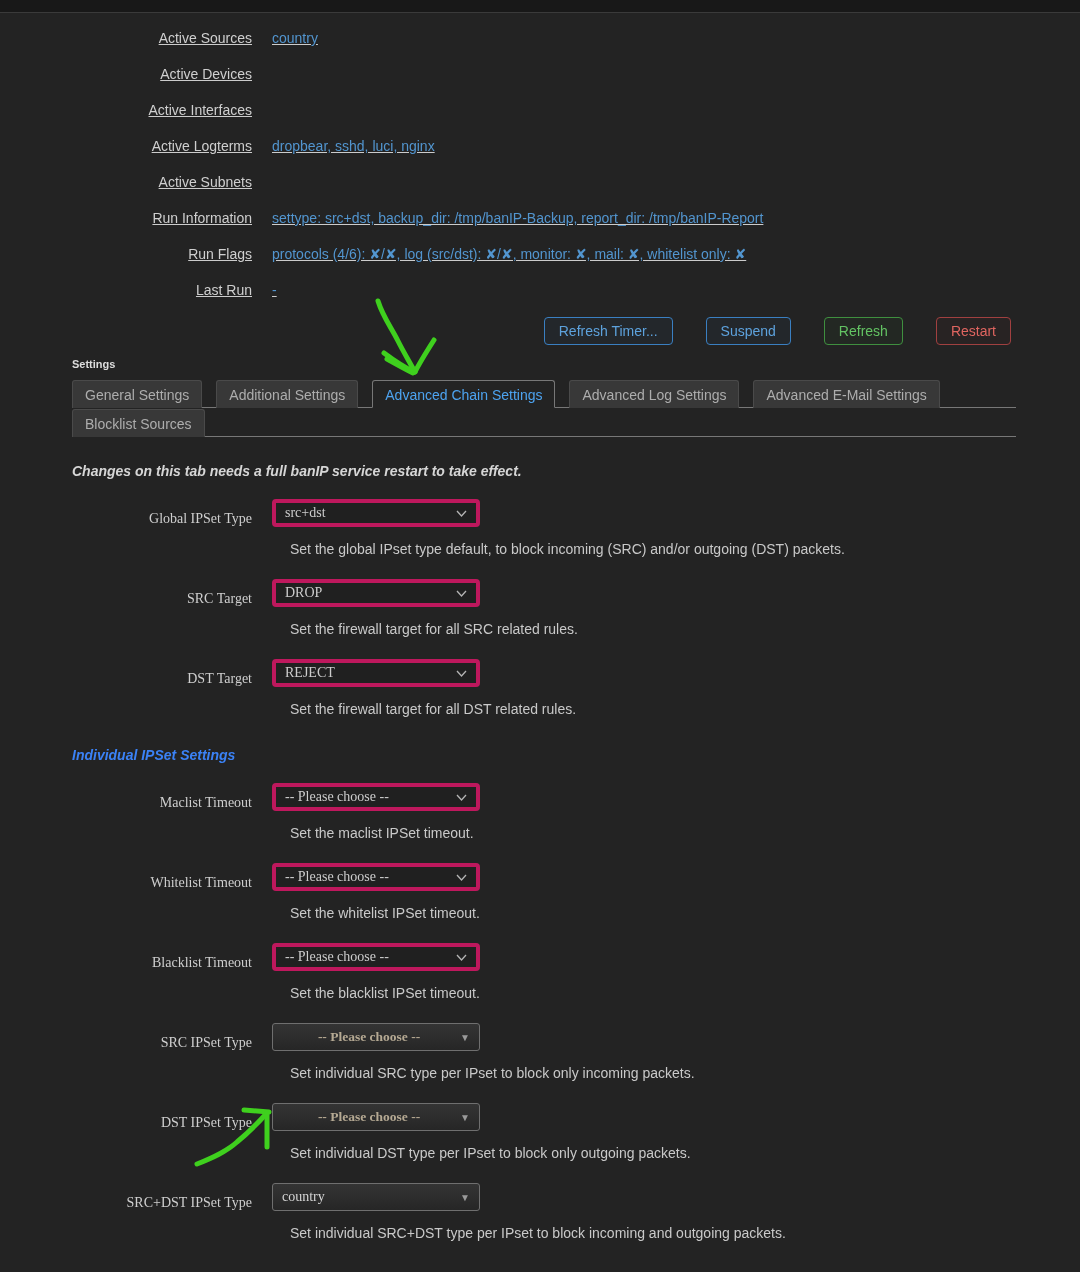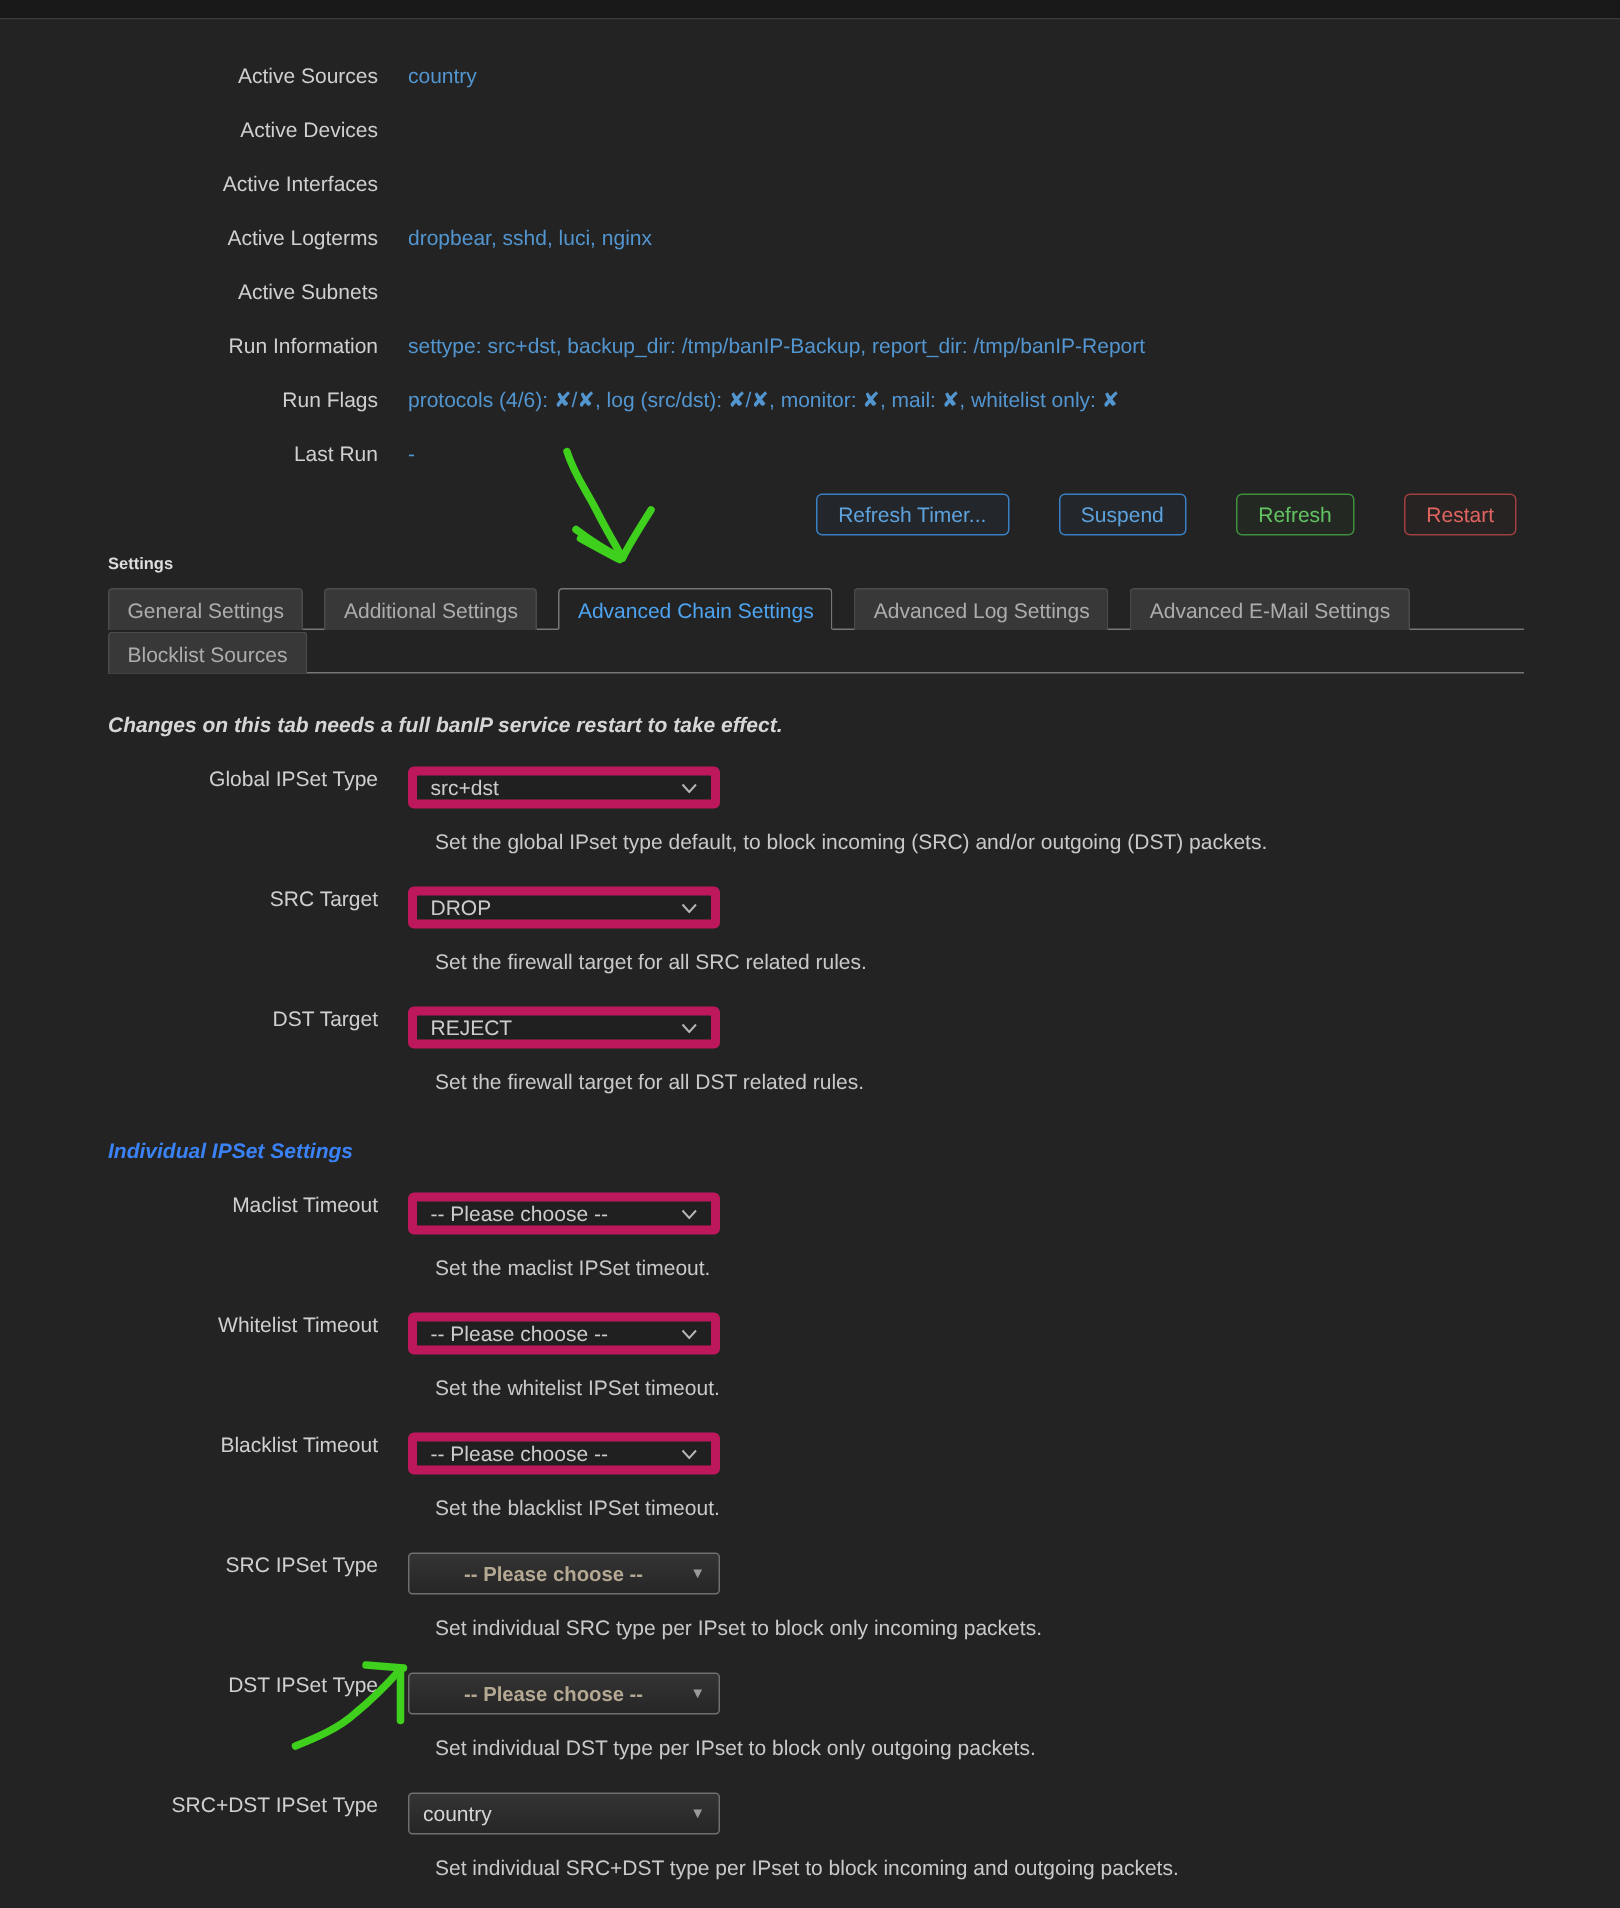--- a/index.html
+++ b/index.html
@@ -13,21 +13,21 @@
     position:relative;
   }
   .topbar {
     width:1080px; height:13px;
     background:#181818;
     border-bottom:1px solid #3a3a3a;
   }
   .content { padding:0 64px 0 72px; }
 
   
-  .status-table { margin-top:19px; }
+  .status-table { margin-top:7px;text-decoration:underline; }
   .status-row { display:flex; align-items:center; height:36px; }
   .status-label {
     width:180px; text-align:right; color:#cfcfcf; flex:none;
   }
   .status-value {
     margin-left:20px; color:#5295cf;
   }
 
   
   .button-row {
@@ -71,33 +71,33 @@
   
   .tab-note {
     margin-top:26px; font-weight:bold; font-style:italic; color:#d6d6d6;
   }
   .form-area { margin-top:6px; }
   .section-title {
     font-weight:bold; font-style:italic; color:#3b82f6;
     margin-top:28px; margin-bottom:2px;
   }
   .field { margin-top:20px; }
-  .field-main { display:flex; align-items:flex-start; }
+  .field-main { display:flex; align-items:flex-end;font-family:Liberation Serif, serif; }
   .field-label {
     width:180px; text-align:right; color:#cfcfcf; flex:none;
   }
   .control-wrap { margin-left:20px; }
   .select, .dropdown {
     width:208px; height:28px;
     display:flex; align-items:center;
     border-radius:4px; cursor:pointer;
     padding:0 9px;
   }
   .select {
-    background:#202020; border:6px solid #be185d; color:#cccccc;
+    background:#202020; border:4px solid #be185d; color:#cccccc;
   }
   .select .sel-text { flex:1; text-align:left; }
   .select .chevron { color:#b5b5b5; flex:none; }
   .select .chevron svg { display:block; }
   .dropdown {
     background:linear-gradient(#343434,#262626);
     border:1px solid #6f6f6f; border-radius:3px; color:#d5d5d5;
     width:190px;
   }
   .dropdown.wide { width:208px; }

